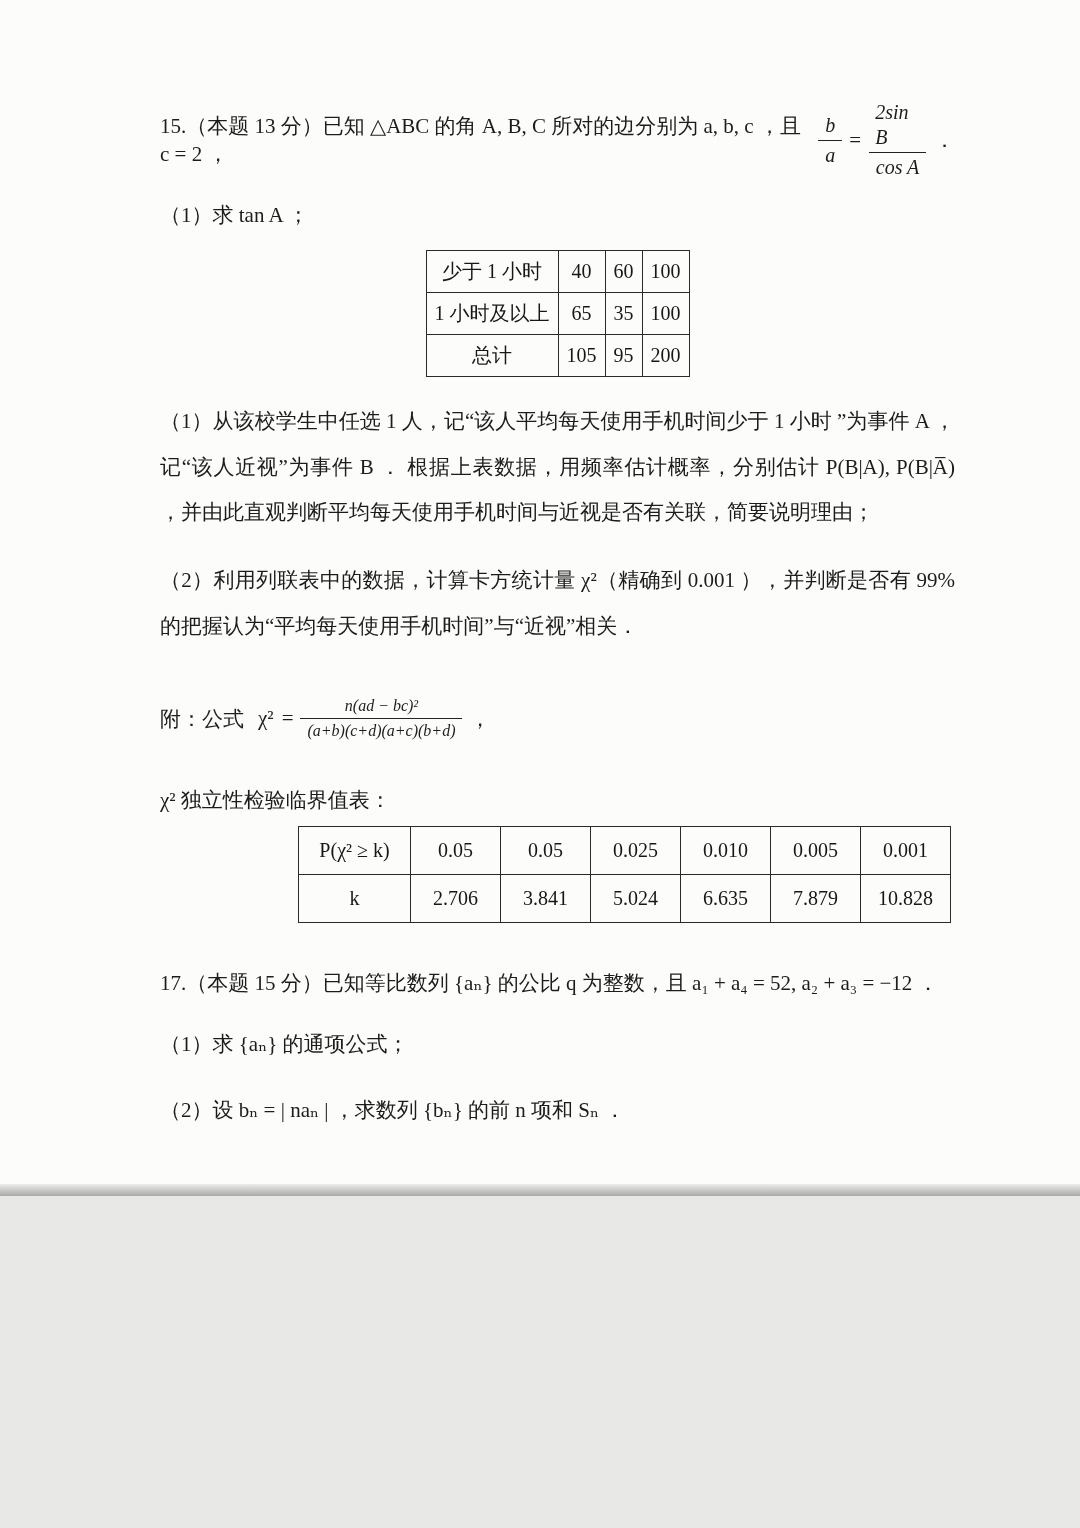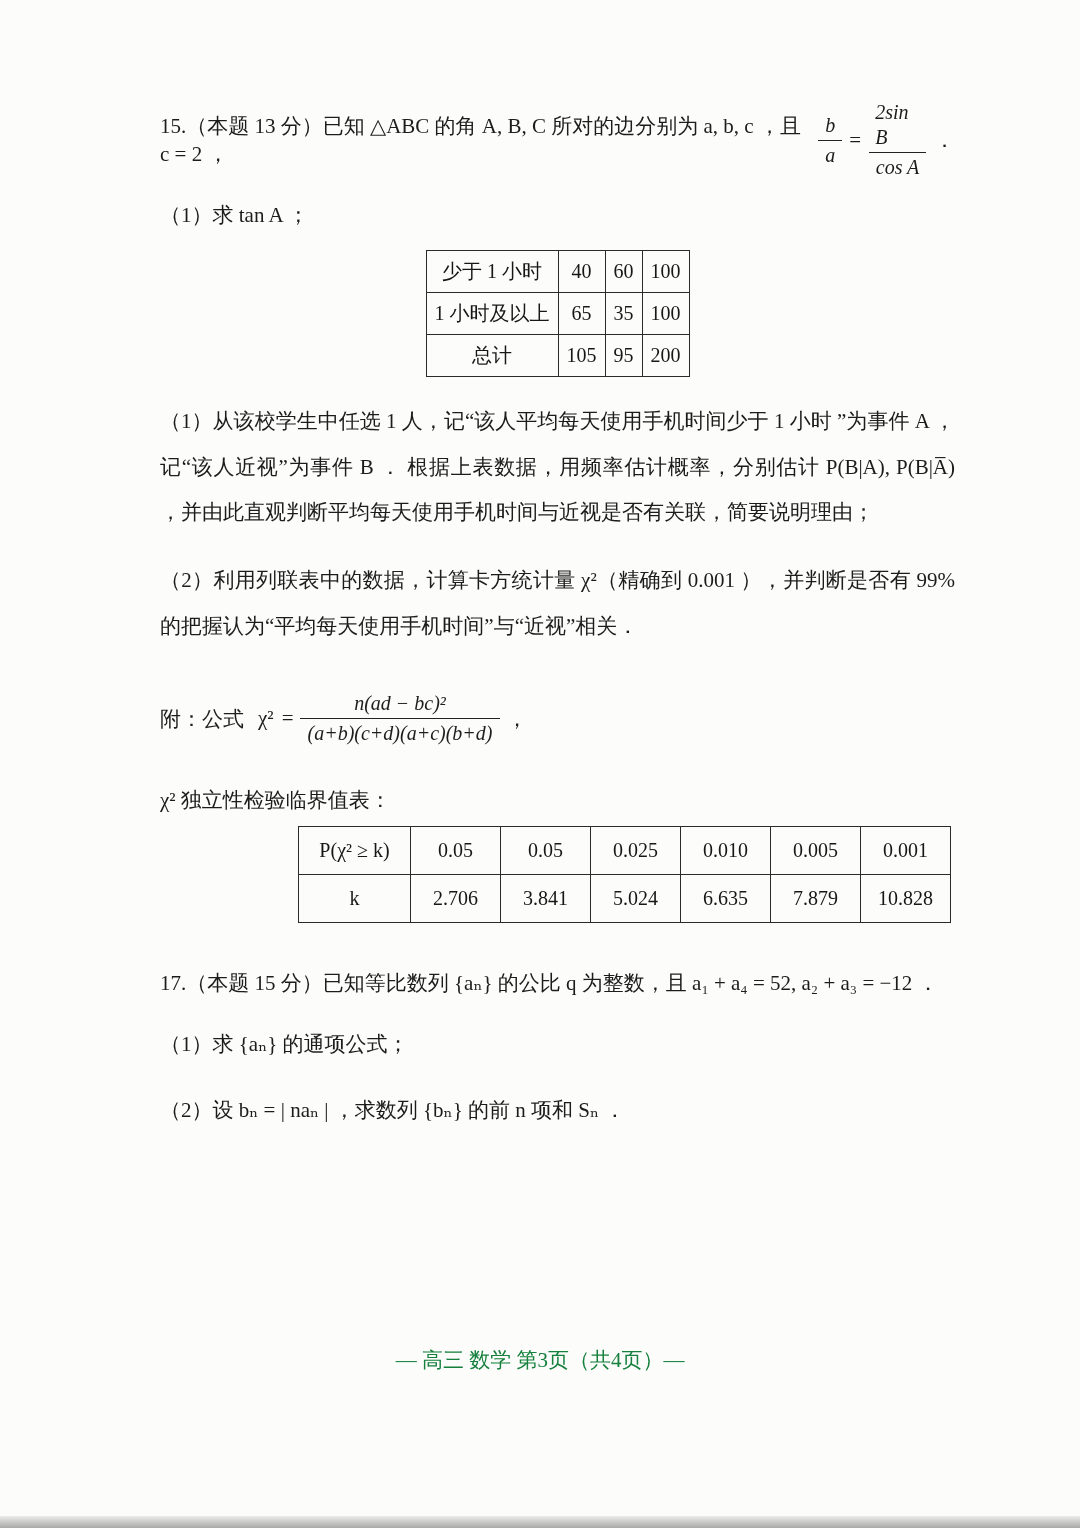--- a/index.html
+++ b/index.html
@@ -1,21 +1,21 @@
 <!DOCTYPE html>
 <html><head>
 <meta charset="utf-8">
 <style>
   * { margin: 0; padding: 0; box-sizing: border-box; }
   html, body { width: 1080px; background: #e8e8e6; }
   body { font-family: "Liberation Serif", "DejaVu Serif", serif; color: #1e1e1e; }
   .page {
     position: relative;
     width: 1080px;
-    height: 1528px;
+    height: 1196px;
     background: #fcfcfa;
     overflow: hidden;
   }
   .content {
     position: absolute;
     left: 160px;
     top: 100px;
     width: 795px;
     font-size: 21px;
   }
@@ -71,21 +71,21 @@
   .t2-col0 { width: 112px; }
   .t2-col  { width: 90px; }
 
   
   .formula-line {
     display: flex;
     align-items: center;
     margin-top: 26px;
     min-height: 86px;
   }
-  .formula-line .big-frac { font-size: 20px; }
+  .formula-line .big-frac { font-size: 16px; }
   .chi { margin: 0 8px 0 14px; }
   .tbl-title { margin-top: 24px; }
 
   .footer {
     position: absolute;
     left: 0;
     top: 1346px;
     width: 100%;
     text-align: center;
     font-size: 21px;

